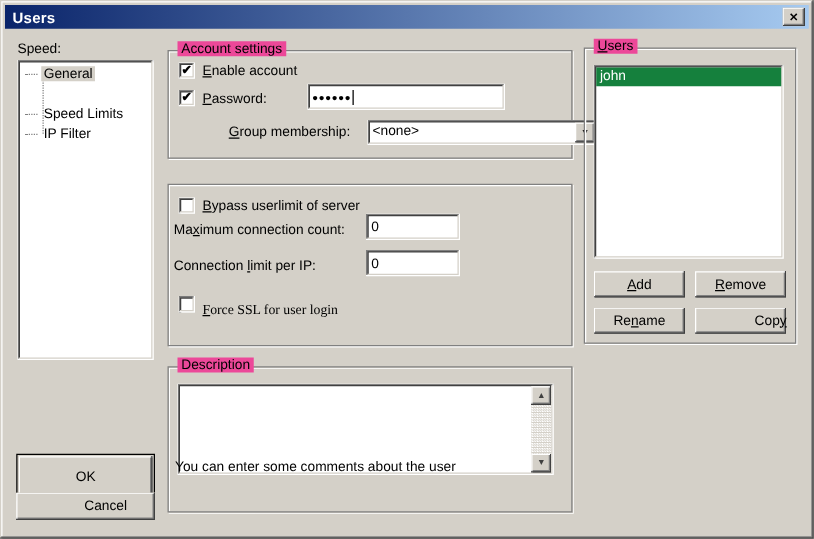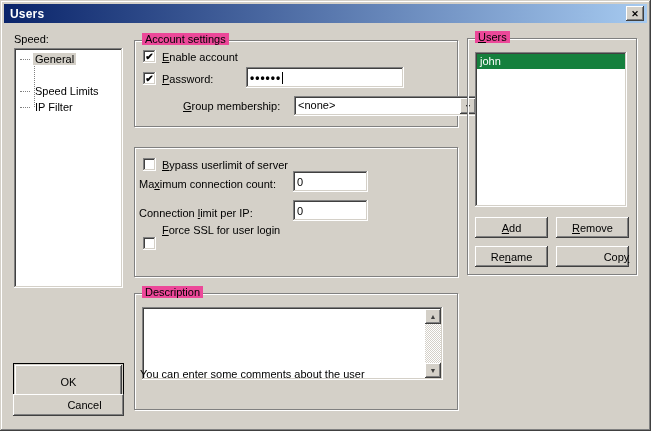--- a/index.html
+++ b/index.html
@@ -162,21 +162,21 @@
   <div class="textfield sunken" style="left:293px; top:171px; width:75px; height:21px;">
     <span>0</span>
   </div>
 
   <div class="field-label" style="left:139px; top:207px;"><span>Connection </span><span class="mn">l</span><span>imit per IP:</span></div>
   <div class="textfield sunken" style="left:293px; top:200px; width:75px; height:21px;">
     <span>0</span>
   </div>
 
   <div class="checkbox" style="left:143px; top:237px;"></div>
-  <div class="field-label" style="left:162px; top:224px;"><span></span><span class="mn">F</span><span>orce SSL for user login</span></div>
+  <div class="field-label" style="left:162px; top:242px;font-family:Liberation Serif, serif;"><span></span><span class="mn">F</span><span>orce SSL for user login</span></div>
 
   <div class="groupbox" style="left:134px; top:293px; width:324px; height:117px;">
     <span class="legend">Description</span>
   </div>
   <div class="textarea sunken" style="left:142px; top:307px; width:301px; height:73px;">
     <span class="abs" style="left:4px; top:3px;"></span>
     <div class="scrollbar">
       <div class="scroll-btn scroll-up raised">▲</div>
       <div class="scroll-btn scroll-down raised">▼</div>
     </div>

